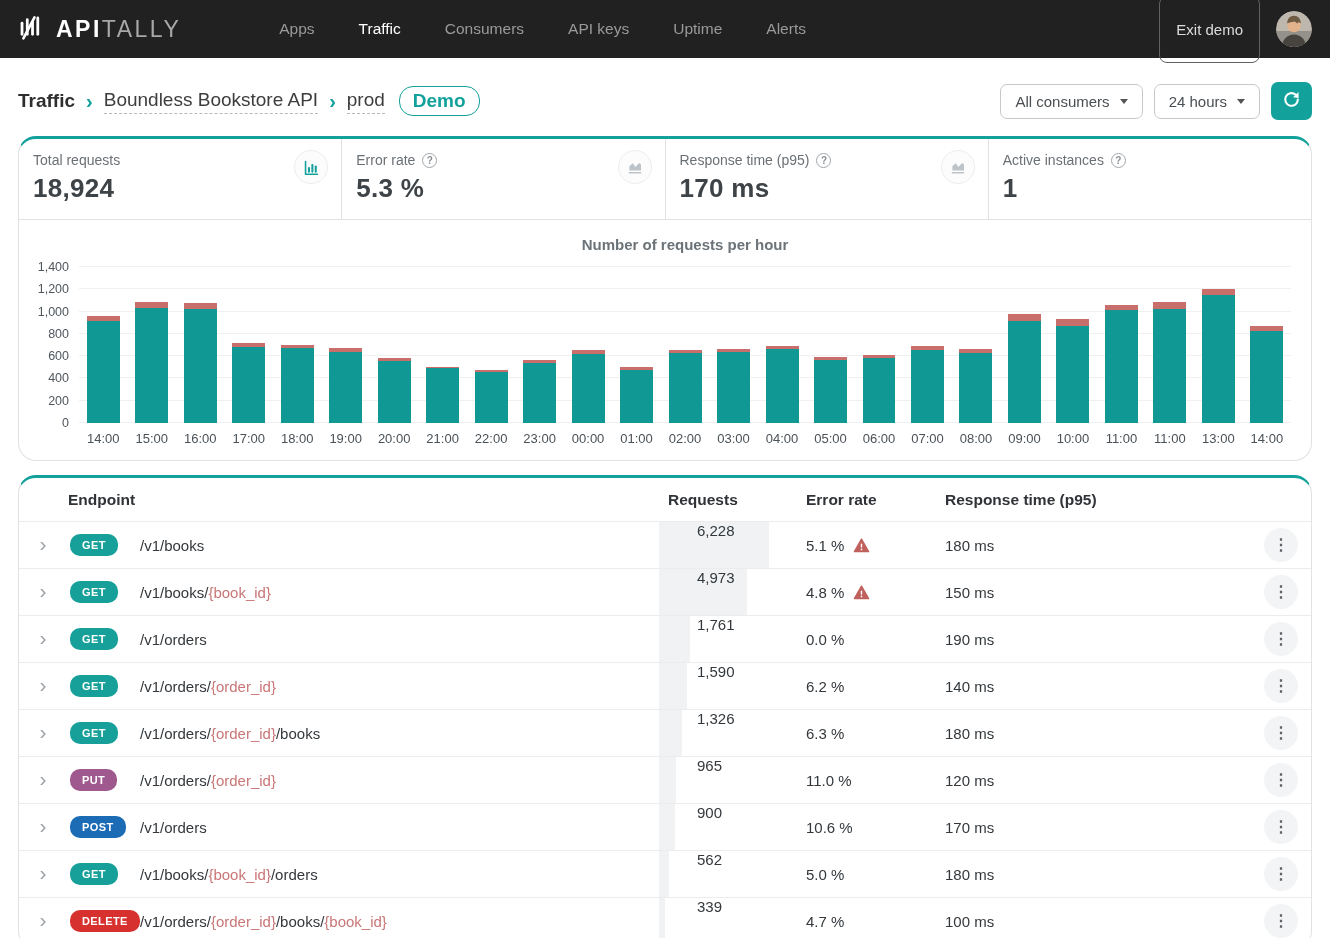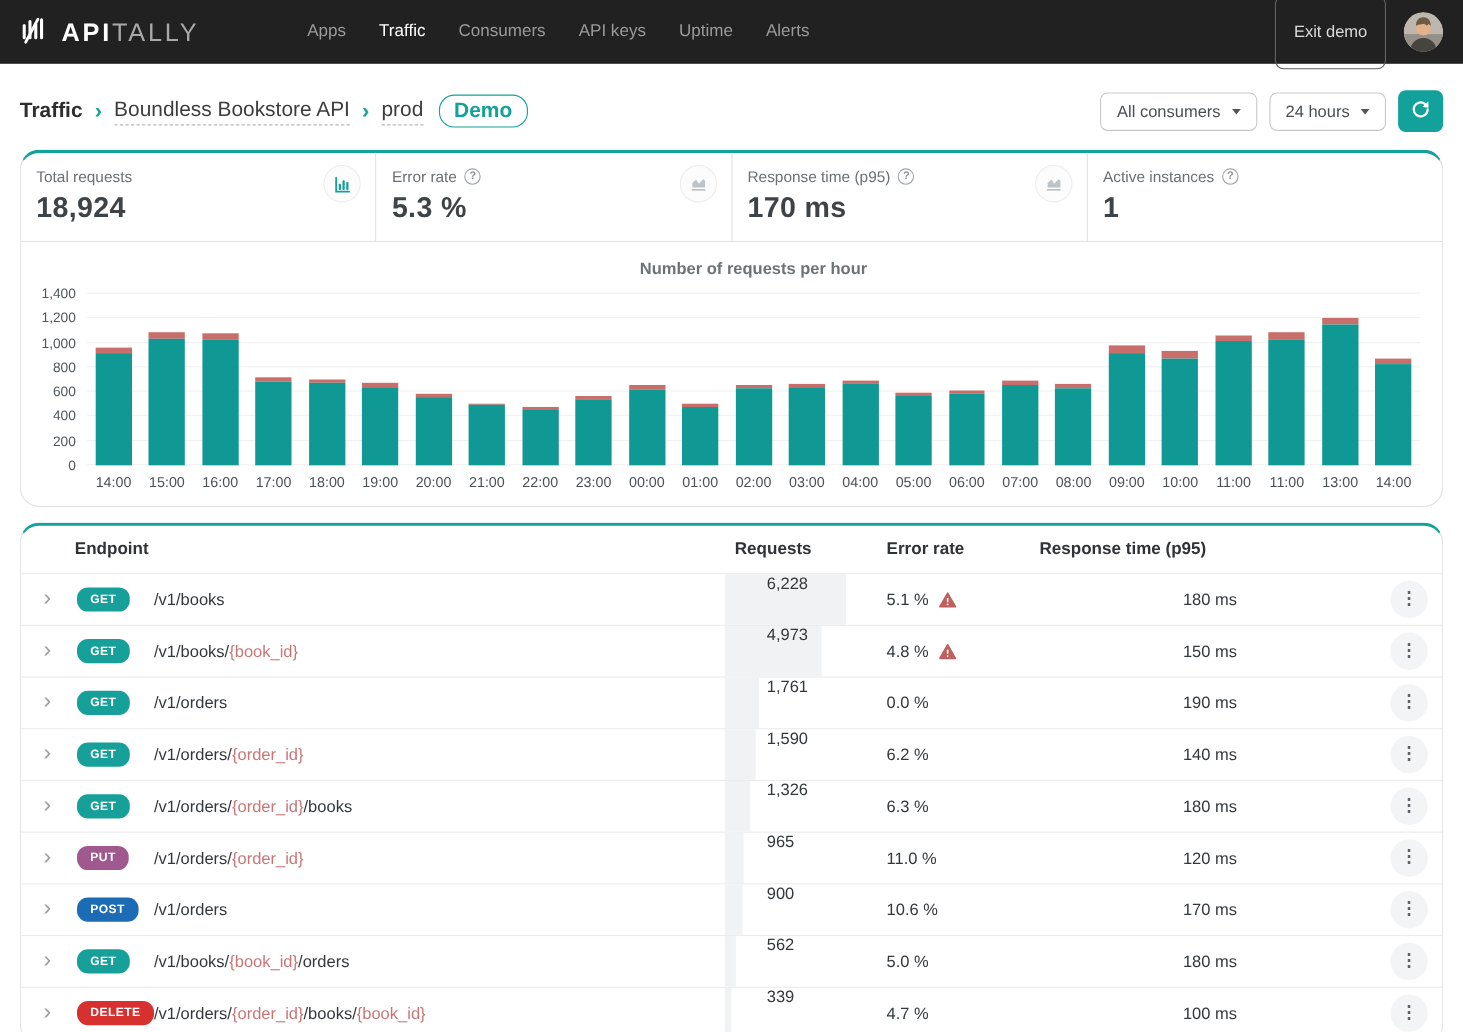--- a/index.html
+++ b/index.html
@@ -5,21 +5,21 @@
   * { margin:0; padding:0; box-sizing:border-box; }
   html,body { width:1330px; height:938px; overflow:hidden; background:#fff;
     font-family:"Liberation Sans", sans-serif; }
 
   
   .navbar { height:58px; background:#212121; display:flex; align-items:center; padding:0 18px; }
   .brand { display:flex; align-items:center; gap:10px; margin-right:98px; }
   .brand-text { font-size:23px; letter-spacing:2.5px; color:#fff; }
   .brand-text .bold { font-weight:700; color:#fefefe; }
   .brand-text .light { font-weight:400; color:#a8a8a8; }
-  .nav-items { display:flex; align-items:center; gap:30px;justify-content:space-between; }
+  .nav-items { display:flex; align-items:center; gap:44px;justify-content:space-between; }
   .nav-item { font-size:15.5px; color:#9a9a9a; text-decoration:none; cursor:pointer; }
   .nav-item.active { color:#ffffff; }
   .nav-right { margin-left:auto; display:flex; align-items:center; gap:16px; }
   .exit-btn { background:transparent; border:1px solid #616161; color:#dcdcdc; font-size:15px;
     padding:24px 16px; border-radius:8px; cursor:pointer; font-family:inherit; }
   .avatar { width:36px; height:36px; border-radius:50%; overflow:hidden; cursor:pointer; }
 
   
   .crumb-row { display:flex; align-items:center; padding:24px 18px 16px 18px; }
   .crumb-root { font-size:19px; font-weight:700; color:#2e2e2e; }
@@ -76,21 +76,21 @@
   .trow { height:47px; border-top:1px solid #ececec; cursor:pointer; }
   .row-chevron { text-align:center; color:#9aa0a5; font-size:21px; line-height:1; padding-bottom:3px; }
   .method-badge { display:inline-block; color:#fff; font-size:11px; font-weight:700; letter-spacing:0.4px;
     padding:5px 12px; border-radius:10px; margin-left:3px; }
   .endpoint-path { font-size:15px; color:#33383c; }
   .endpoint-path .param { color:#c97676; }
   .req-cell { position:relative; height:100%; display:flex; align-items:flex-start;padding-left:28px; }
   .req-bar { position:absolute; left:0; top:0; bottom:0; background:#f1f2f3; }
   .req-val { position:relative; font-size:15px; color:#33383c; padding-left:10px; }
   .err-cell { display:flex; align-items:center; gap:9px; padding-left:9px; font-size:15px; color:#33383c; }
-  .rt-cell { padding-left:9px; font-size:15px; color:#33383c;text-align:center; }
+  .rt-cell { padding-left:9px; font-size:15px; color:#33383c; }
   .kebab-btn { width:34px; height:34px; border-radius:50%; border:none; background:#f3f4f5; color:#5f6368;
     font-size:16px; font-weight:700; display:flex; align-items:center; justify-content:center;
     cursor:pointer; justify-self:end; margin-right:13px; line-height:1; }
 </style>
 </head>
 <body>
 
 <div class="navbar">
   <div class="brand">
     <span>

